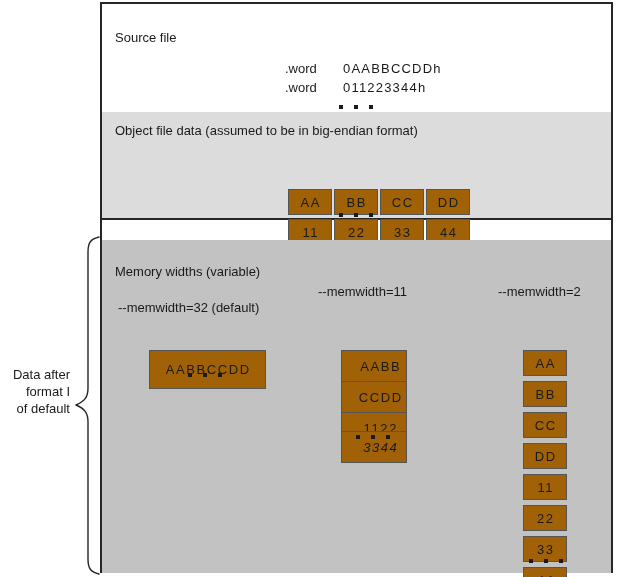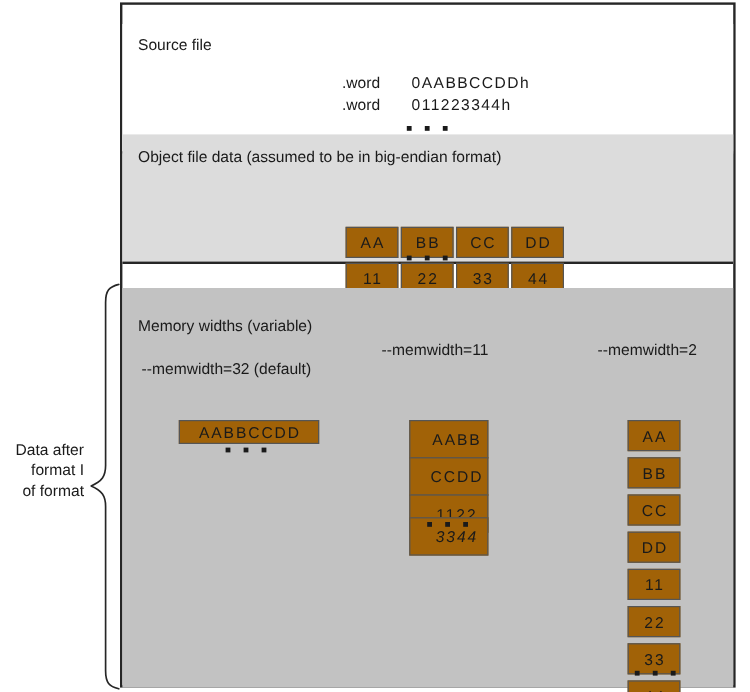--- a/index.html
+++ b/index.html
@@ -97,21 +97,21 @@
     align-items: center;
     justify-content: center;
     height: 26px;
     margin-top: 39px;
   }
 
   
   .obj-box { width: 44px; height: 26px; }
 
   
-  .mw32-box { width: 117px; height: 20px; }
+  .mw32-box { width: 117px; height: 39px; }
   .mw16-box { width: 66px;  height: 32px; padding-left: 12px; }
   .mw8-box  { width: 44px;  height: 26px; }
 
   
   .dots {
     position: absolute;
     display: flex;
     gap: 11px;
     align-items: center;
   }
@@ -140,21 +140,21 @@
     line-height: 17px;
     color: #1a1a1a;
   }
 </style>
 </head>
 <body>
 
 <div id="caption">
   <div>Data after</div>
   <div>format I</div>
-  <div>of format</div>
+  <div>of default</div>
 </div>
 
 <div id="brace-wrap">
   <svg width="26" height="339" viewBox="0 0 26 339" fill="none" xmlns="http://www.w3.org/2000/svg">
     <path d="M25 1 C17 3, 14 6, 14 16 L14 152 C14 161, 11 165, 2 169 C11 173, 14 177, 14 186 L14 323 C14 333, 17 336, 25 338" stroke="#262626" stroke-width="1.4" fill="none" stroke-linecap="round" stroke-linejoin="round"></path>
   </svg>
 </div>
 
 <div id="diagram">
 

